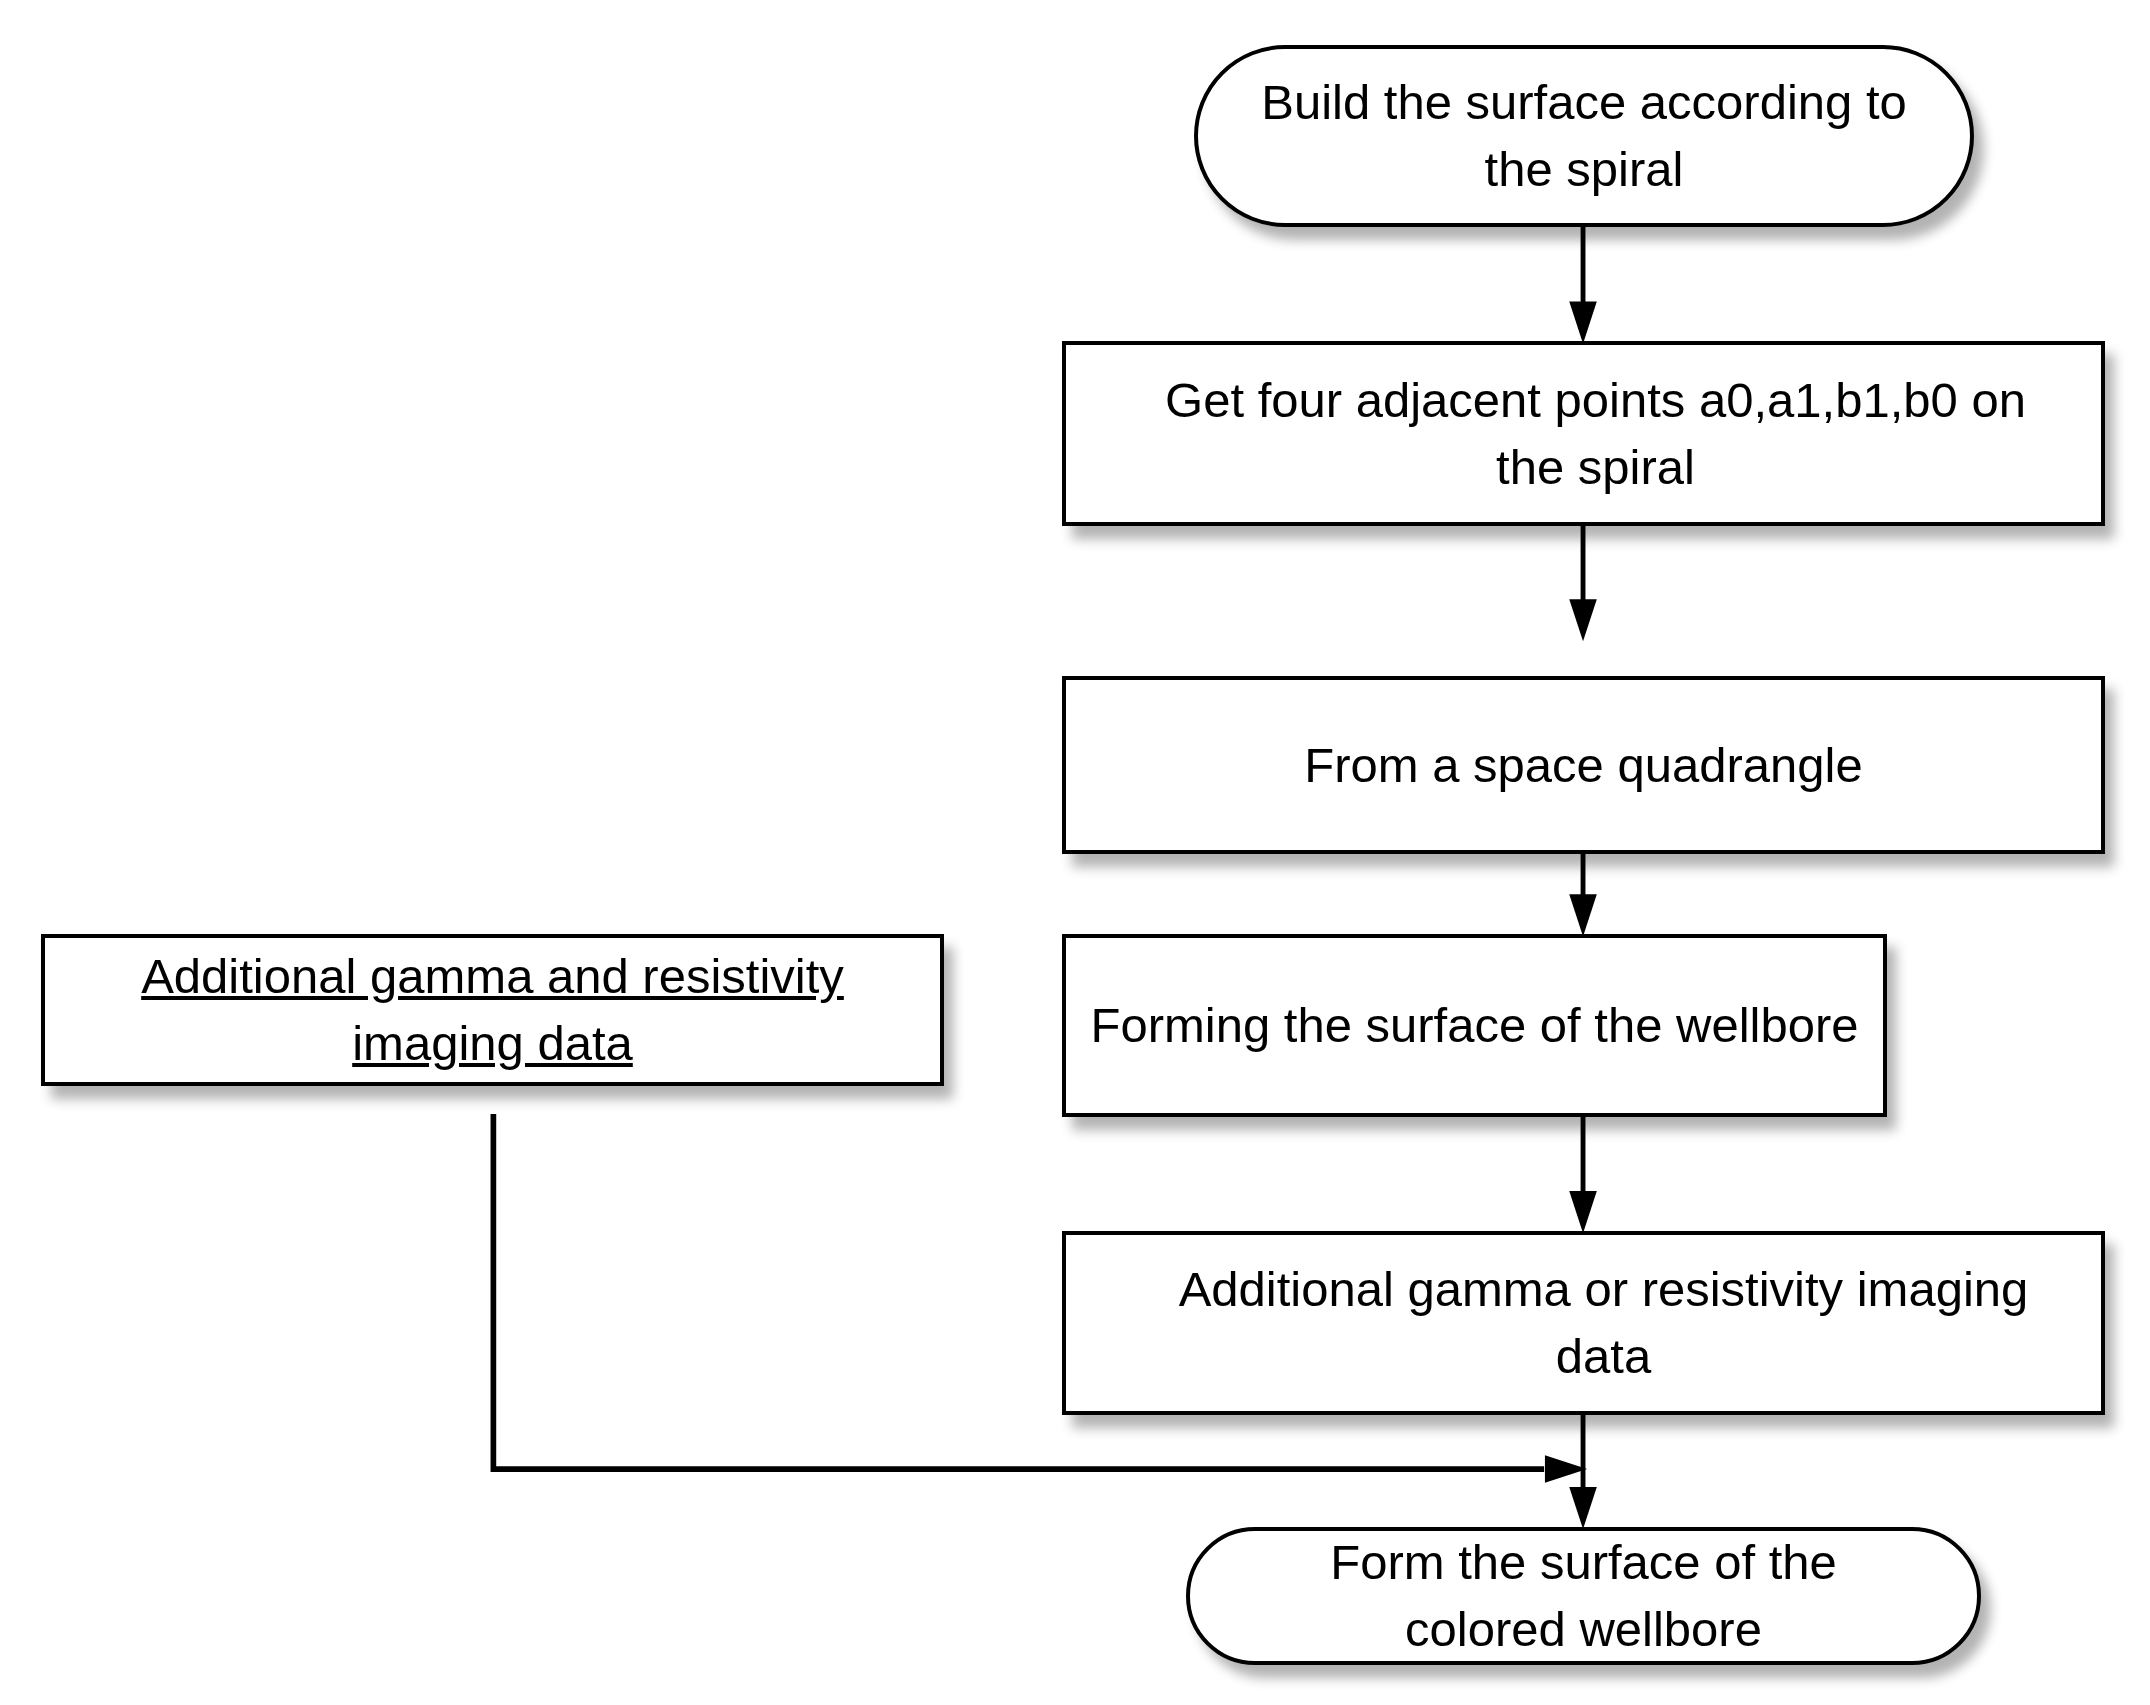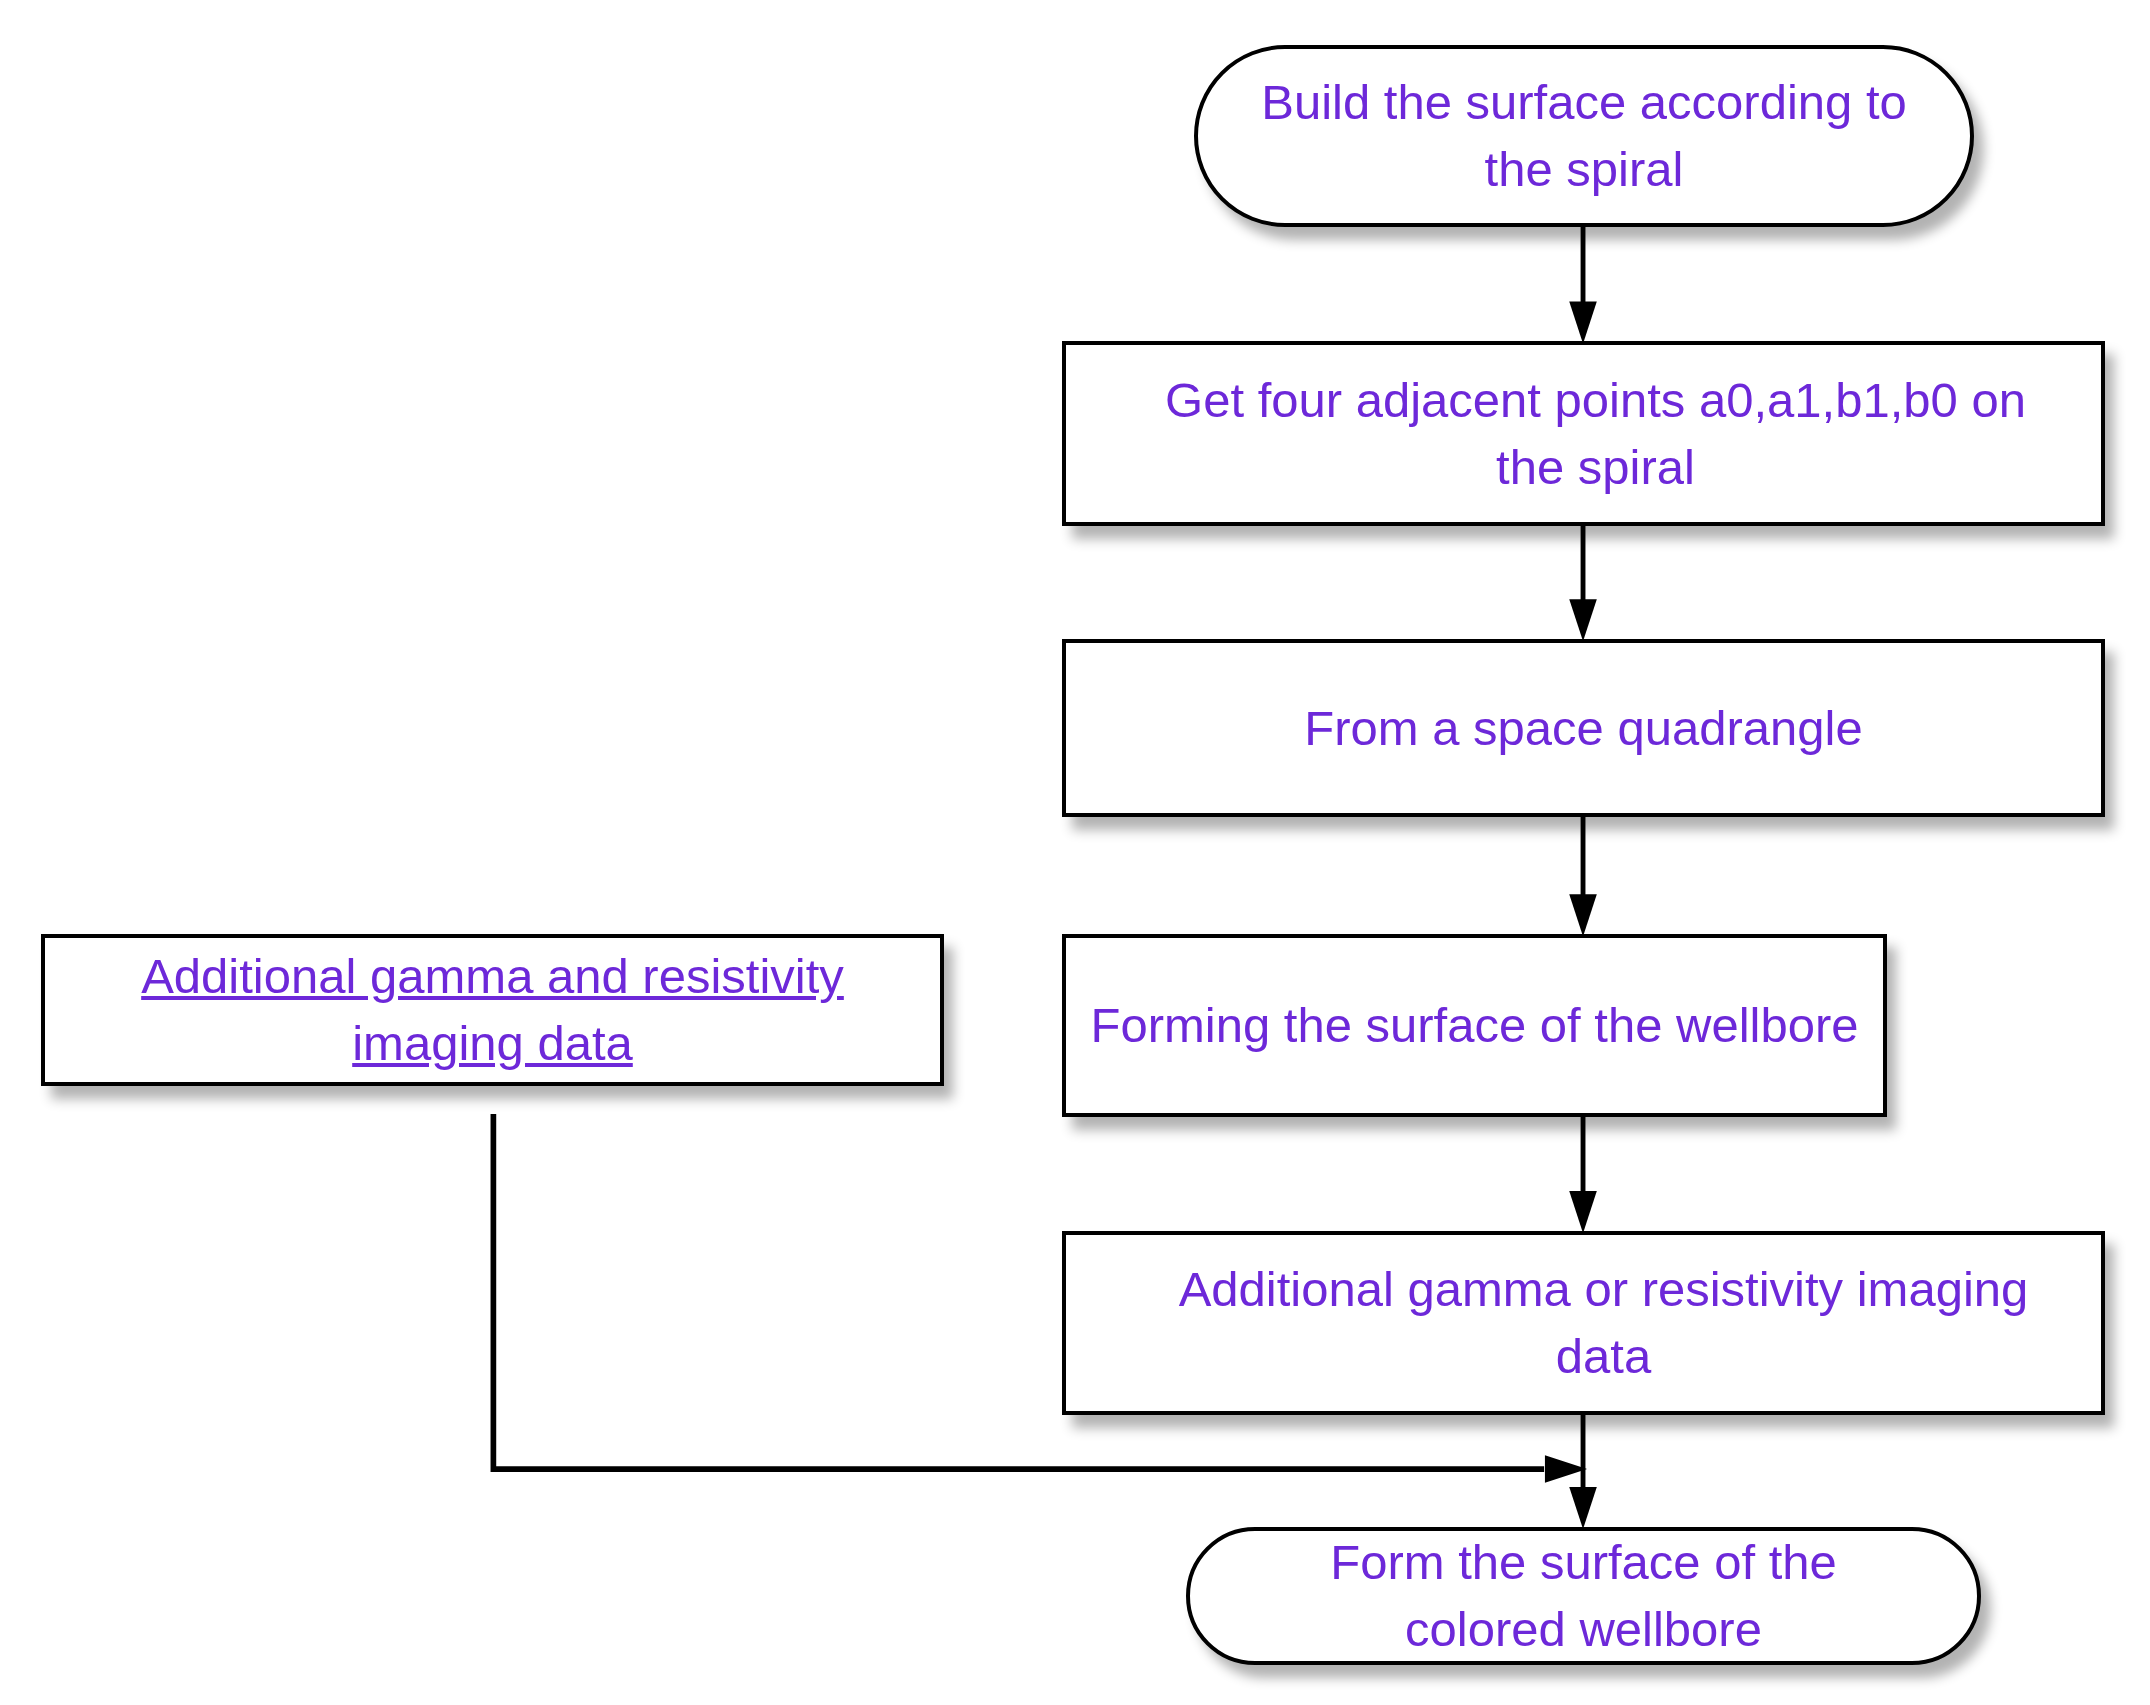--- a/index.html
+++ b/index.html
@@ -6,21 +6,21 @@
     margin: 0;
     padding: 0;
     background: #ffffff;
   }
   .canvas {
     position: relative;
     width: 2151px;
     height: 1705px;
     background: #ffffff;
     font-family: "Liberation Sans", "DejaVu Sans", sans-serif;
-    color: #6d28d9;
+    color: #000000;
     overflow: hidden;
   }
   .connectors {
     position: absolute;
     left: 0;
     top: 0;
     width: 2151px;
     height: 1705px;
     pointer-events: none;
   }
@@ -43,21 +43,21 @@
     font-weight: 400;
     letter-spacing: 0px;
     padding: 0 9.7px;
   }
   .terminator {
     border-radius: 93px;
   }
   
   #n-start            { left: 1194px; top: 45px;   width: 780px;  height: 182px; }
   #n-get-points       { left: 1062px; top: 341px;  width: 1043px; height: 185px; padding-left: 24px; }
-  #n-quadrangle       { left: 1062px; top: 639px;  width: 1043px; height: 178px; }
+  #n-quadrangle       { left: 1062px; top: 676px;  width: 1043px; height: 178px; }
   #n-wellbore-surface { left: 1062px; top: 934px; width: 825px; height: 183px; }
   #n-imaging-data     { left: 1062px; top: 1231px; width: 1043px; height: 184px; padding-left: 40px; }
   #n-side-input       { left: 41px;   top: 934px; width: 903px; height: 152px; text-decoration: underline; }
   #n-end              { left: 1186px; top: 1527px; width: 795px;  height: 138px; border-radius: 69px; }
 </style>
 </head>
 <body>
 
 <div class="canvas">
 

